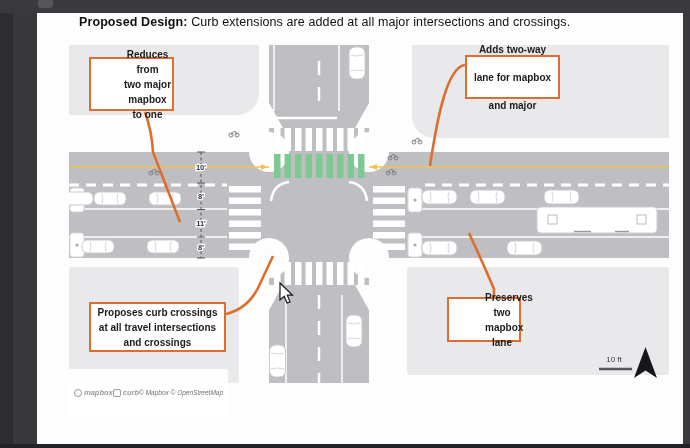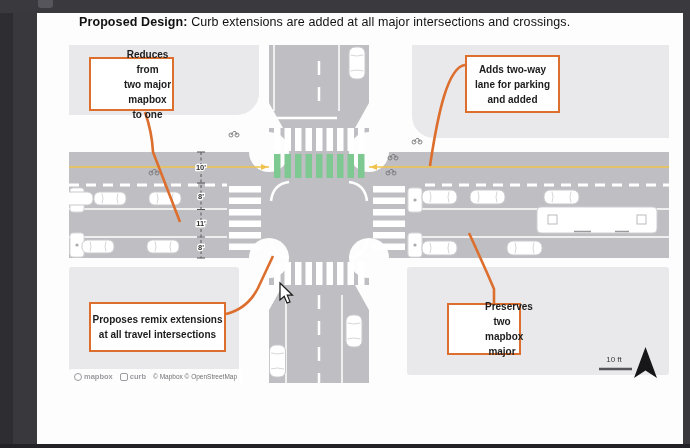--- a/index.html
+++ b/index.html
@@ -17,22 +17,22 @@
   .title b{font-weight:bold;}
   
   .map{position:absolute;left:32px;top:30px;}
   
   .leaders{position:absolute;left:0;top:0;pointer-events:none;}
   
   .callout{position:absolute;background:#fff;border:2.5px solid #DD6F2E;color:#1c1c1c;
            font-size:10px;line-height:1.5;font-weight:bold;text-align:center;
            display:flex;flex-direction:column;justify-content:center;box-sizing:border-box;}
   
-  .attrib{position:absolute;left:32px;top:356px;height:15px;display:flex;align-items:center;gap:7px;
-          background:rgba(255,255,255,.88);padding:0 5px;border-radius:2px;}
+  .attrib{position:absolute;left:32px;top:356px;height:15px;display:flex;align-items:center;
+          background:rgba(255,255,255,.88);padding:16px 5px;border-radius:2px;font-style:italic;}
   .logo{display:flex;align-items:center;gap:2px;color:#9a9aa0;font-weight:bold;font-size:7.5px;}
   .logo .ic{width:8px;height:8px;border:1.4px solid #9a9aa0;border-radius:50%;display:inline-block;box-sizing:border-box;}
   .logo .ic.sq{border-radius:2px;}
   .copy{font-size:6.5px;color:#717176;}
 </style>
 </head>
 <body>
 
 <div id="screen">
 
@@ -252,33 +252,34 @@
         <path d="M202,314 C218,310 228,300 234,288 L249,256"></path>
         <path d="M445,233 Q462,270 470,289 L470,303"></path>
       </g>
     </svg>
 
     <div class="callout" style="left:52px;top:44px;width:85px;height:54px;padding-left:32px;">
       <div>Reduces from</div>
       <div>two major</div>
       <div>mapbox to one</div>
     </div>
-    <div class="callout" style="left:428px;top:42px;width:95px;height:58px;">
+    <div class="callout" style="left:428px;top:42px;width:95px;height:44px;gap:13px;">
       <div>Adds two-way</div>
-      <div>lane for parking</div>
-      <div>and added</div>
+      <div>lane for mapbox</div>
+      <div>and major</div>
     </div>
     <div class="callout" style="left:52px;top:289px;width:137px;height:50px;">
-      <div>Proposes remix extensions</div>
+      <div>Proposes curb crossings</div>
       <div>at all travel intersections</div>
-    </div>
-    <div class="callout" style="left:410px;top:290px;width:74px;height:52px;padding-left:36px;">
+      <div>and crossings</div>
+    </div>
+    <div class="callout" style="left:410px;top:284px;width:74px;height:45px;padding-left:36px;">
       <div>Preserves</div>
       <div>two mapbox</div>
-      <div>major</div>
+      <div>lane</div>
     </div>
 
     <div class="attrib">
       <span class="logo">
           <span class="ic"></span>
           <span>mapbox</span>
         </span>
       <span class="logo">
           <span class="ic sq"></span>
           <span>curb</span>

